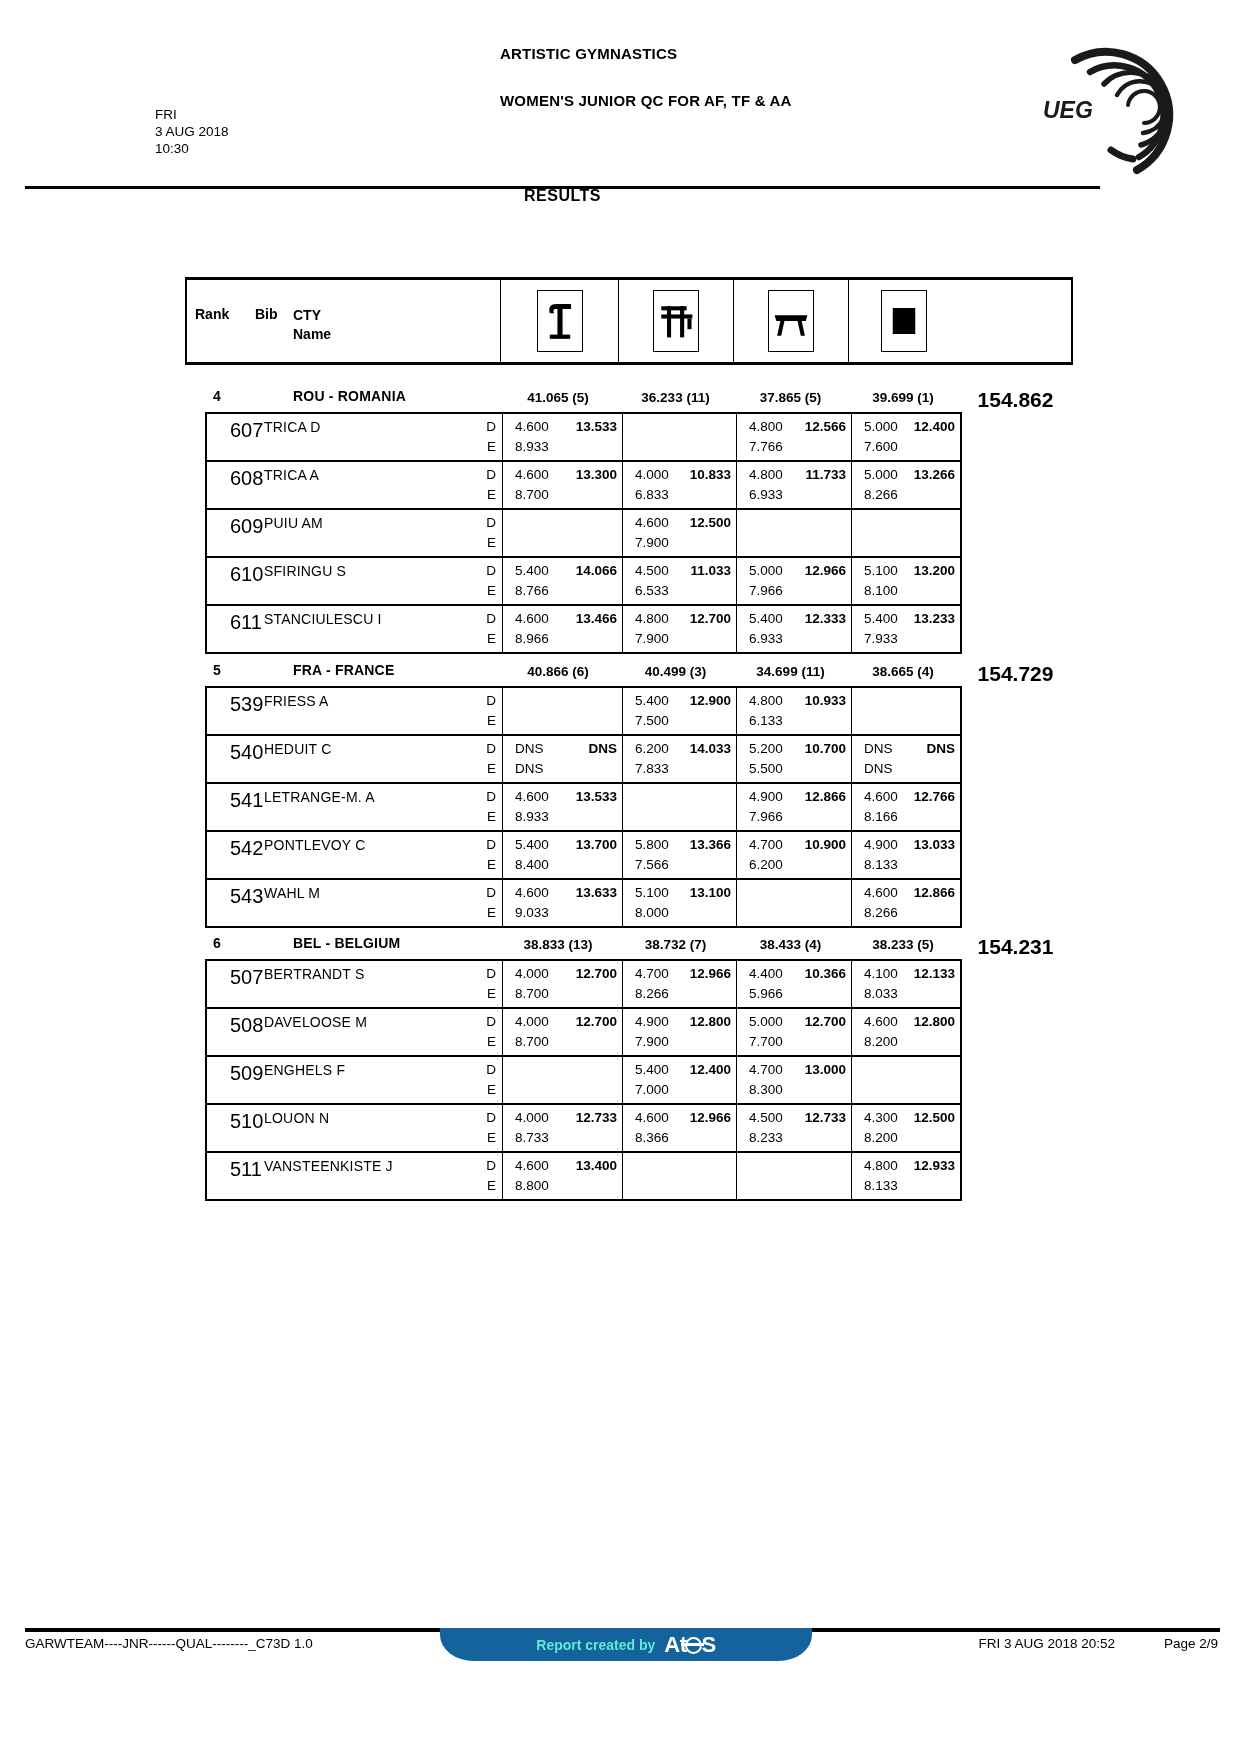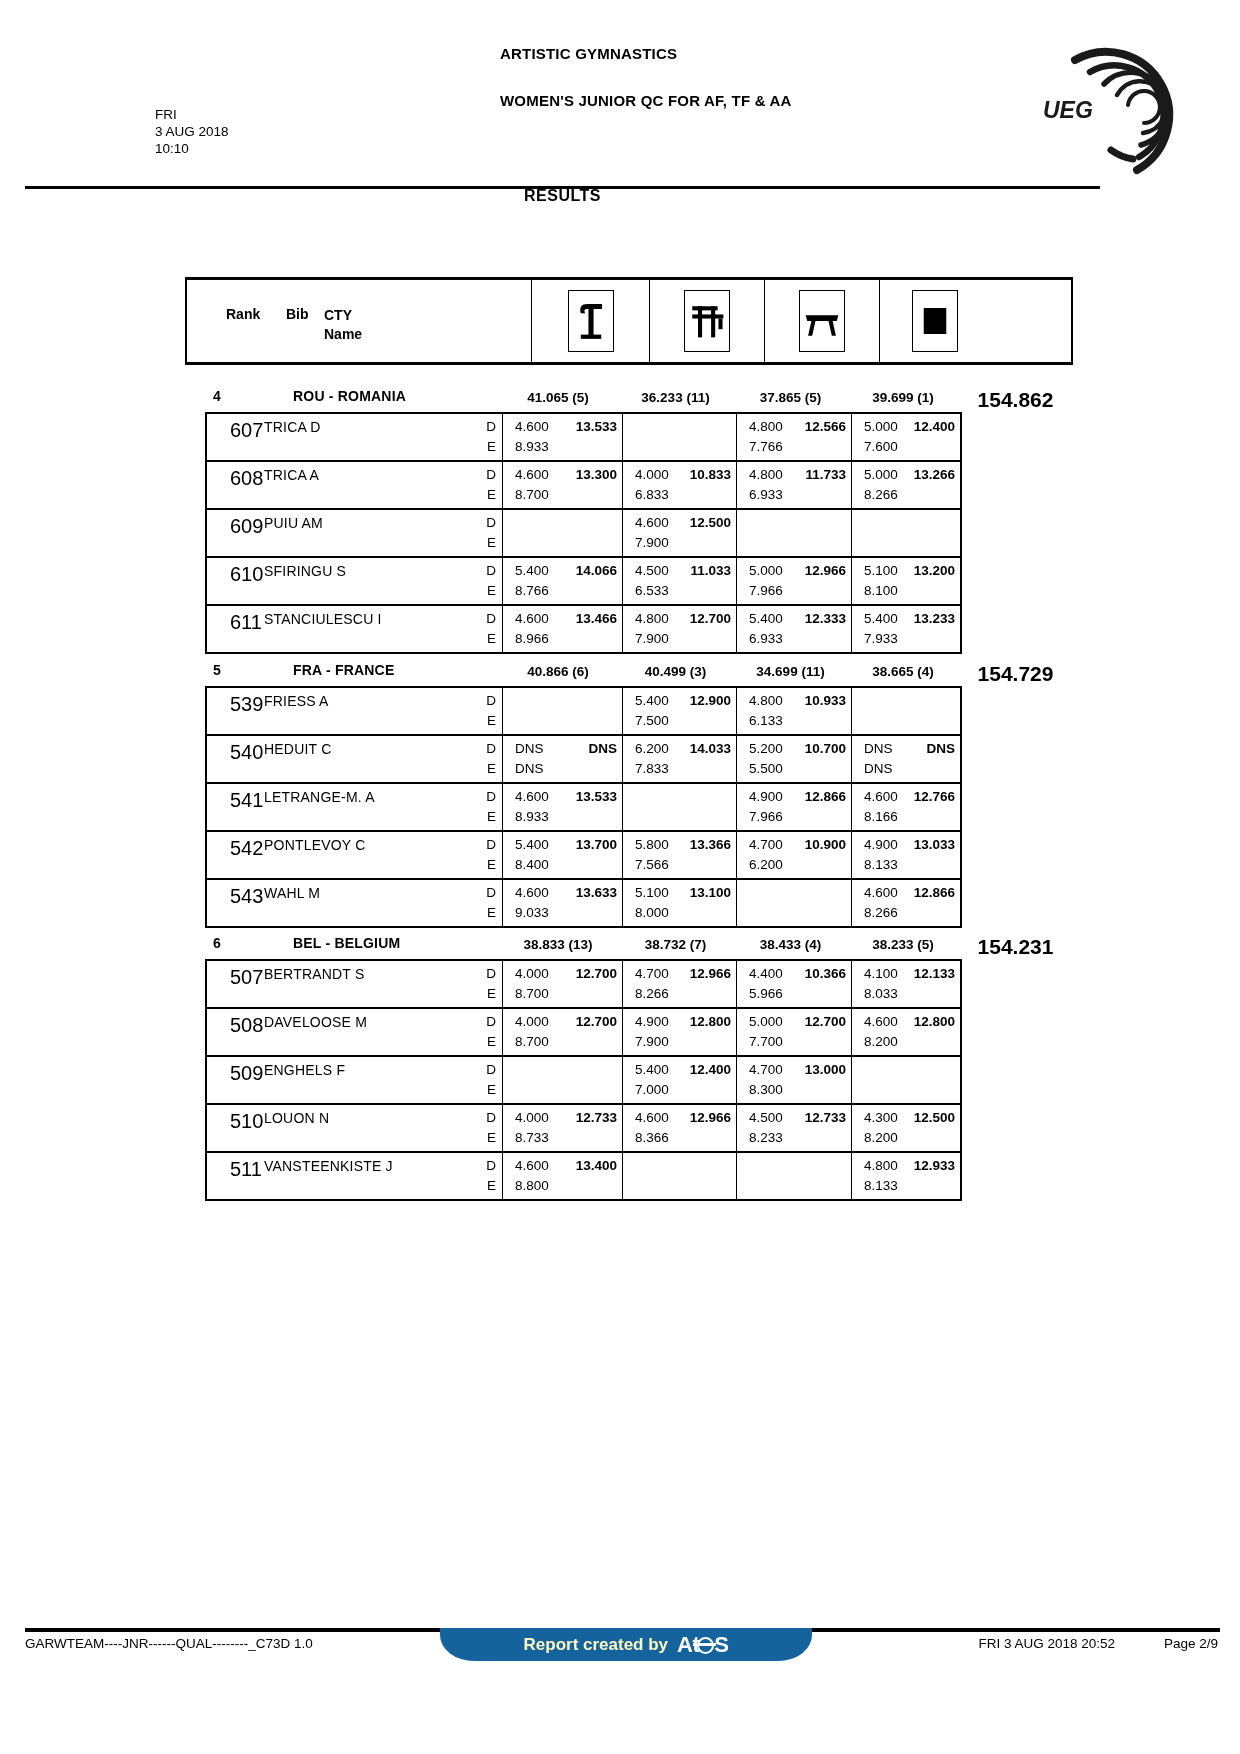--- a/index.html
+++ b/index.html
@@ -13,21 +13,21 @@
   #session-title{left:500px;top:92px;font-size:15px;font-weight:bold;letter-spacing:.2px;}
   #ueg-logo{left:1015px;top:26px;width:195px;height:150px;}
   #top-rule{left:25px;top:186px;width:1075px;height:3px;background:#000;}
   #results-heading{left:25px;top:187px;width:1075px;text-align:center;
                    font-size:16px;font-weight:bold;letter-spacing:.5px;}
 
   
   #table-header{left:185px;top:277px;width:888px;height:88px;
                 border:2px solid #000;border-top-width:3px;border-bottom-width:3px;
                 box-sizing:border-box;display:grid;
-                grid-template-columns:313px 118px 115px 115px 110px auto;padding-left:31px;}
+                grid-template-columns:313px 118px 115px 115px 110px auto;}
   #table-header .hcell{position:relative;border-left:1.5px solid #000;
                        display:flex;align-items:center;justify-content:center;}
   #table-header .hcell:first-child{border-left:none;}
   #table-header .hlabel{font-weight:bold;font-size:14px;}
   #hdr-rank{position:absolute;left:8px;top:26px;}
   #hdr-bib{position:absolute;left:68px;top:26px;}
   #hdr-ctyname{position:absolute;left:106px;top:26px;line-height:19px;}
   .icon-box{width:46px;height:62px;border:1.5px solid #000;box-sizing:border-box;
             display:flex;align-items:center;justify-content:center;background:#fff;}
   .icon-box svg{display:block;}
@@ -57,37 +57,37 @@
   .e-val{position:absolute;left:12px;top:25px;}
 
   
   #footer-rule{left:25px;top:1628px;width:1195px;height:4px;background:#000;}
   #footer-left{left:25px;top:1636px;font-size:13.5px;}
   #footer-datetime{top:1636px;right:125px;font-size:13.5px;}
   #footer-page{top:1636px;right:22px;font-size:13.5px;margin-left:40px;}
   #atos-banner{left:440px;top:1628px;width:372px;height:33px;
                display:flex;align-items:center;justify-content:center;gap:9px;
                border-bottom-left-radius:34px 26px;border-bottom-right-radius:34px 26px;}
-  #atos-banner .prefix{color:#fef9c3;font-size:17px;font-weight:bold;}
+  #atos-banner .prefix{color:#5eead4;font-size:14px;font-weight:bold;}
   .atos-word{color:#fff;font-weight:bold;font-size:22px;letter-spacing:-.5px;
              display:inline-flex;align-items:center;}
   .atos-o{display:inline-block;width:13px;height:13px;border:2.5px solid #fff;
           border-radius:50%;position:relative;margin:0 0 0 -2px;top:1px;}
   .atos-o::after{content:"";position:absolute;left:-6px;top:4px;width:23px;height:2.5px;background:inherit;
                  background:#fff;}
 </style>
 </head>
 <body>
 
 <div id="page">
 
   <div class="abs" id="date-block">
     <div>FRI</div>
     <div>3 AUG 2018</div>
-    <div>10:10</div>
+    <div>10:30</div>
   </div>
   <div class="abs" id="event-title">ARTISTIC GYMNASTICS</div>
   <div class="abs" id="session-title">WOMEN'S JUNIOR QC FOR AF, TF &amp; AA</div>
 
   <div class="abs" id="ueg-logo">
     <svg viewBox="0 0 195 150" width="195" height="150">
       <g fill="none" stroke="#1a1a1a" stroke-linecap="round">
         <path d="M60,34 A62,62 0 1 1 122,144" stroke-width="8"></path>
         <path d="M75,46 A49,49 0 1 1 124,131" stroke-width="6.5"></path>
         <path d="M89,58 A37,37 0 1 1 126,119" stroke-width="5.5"></path>

